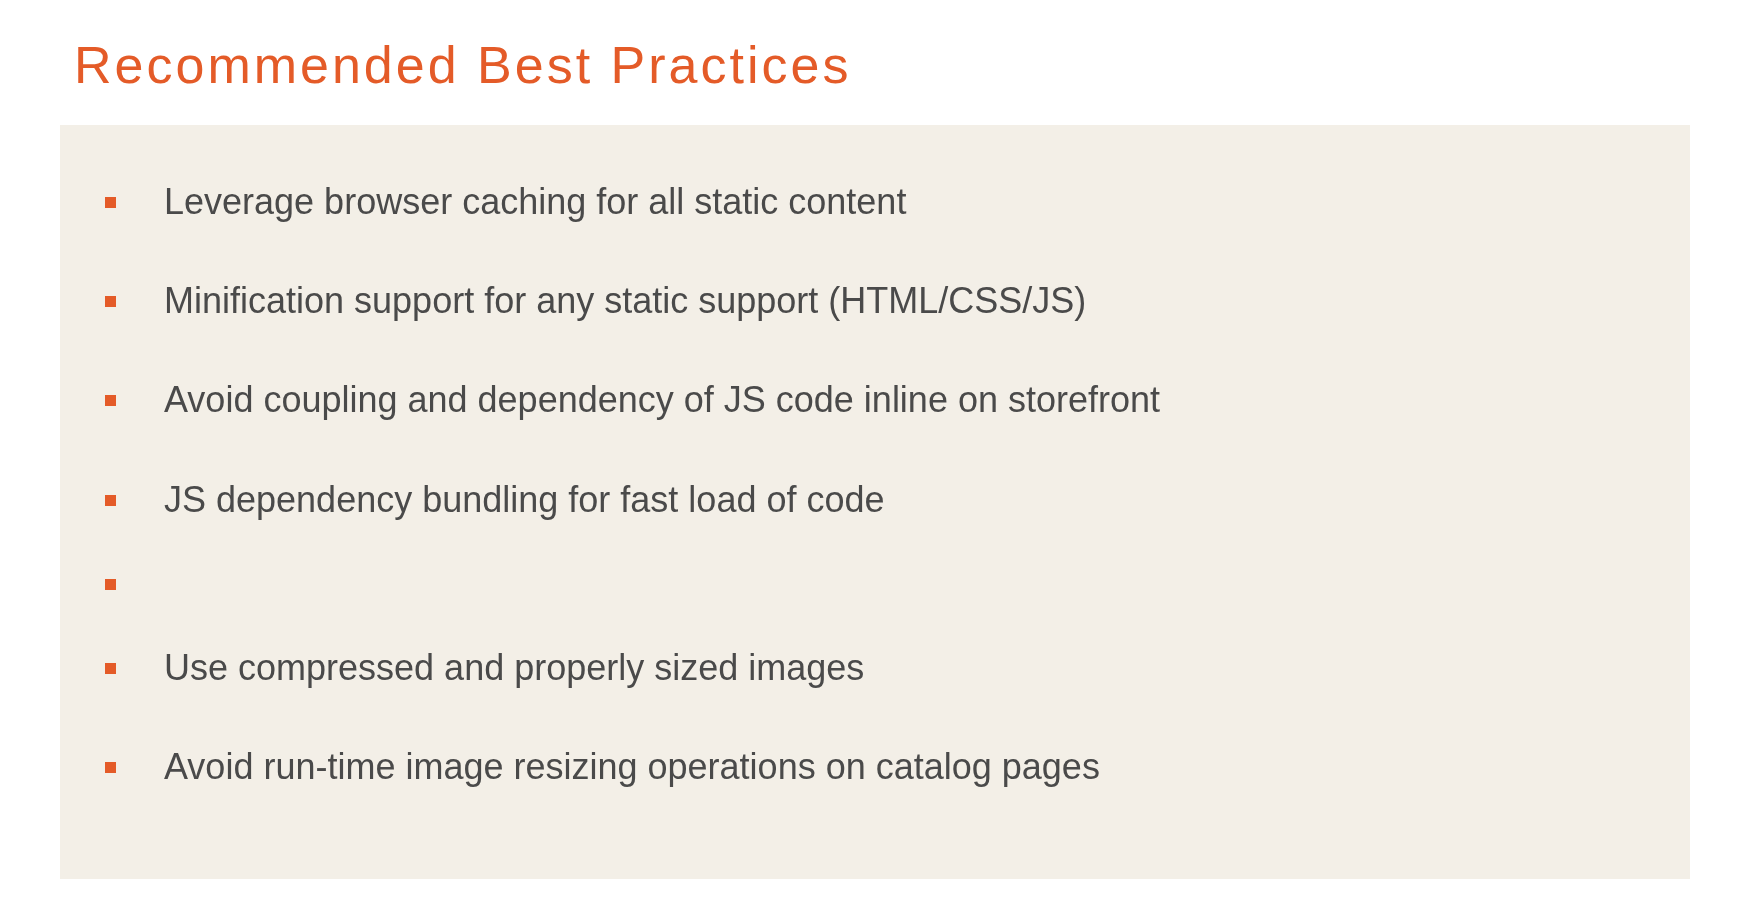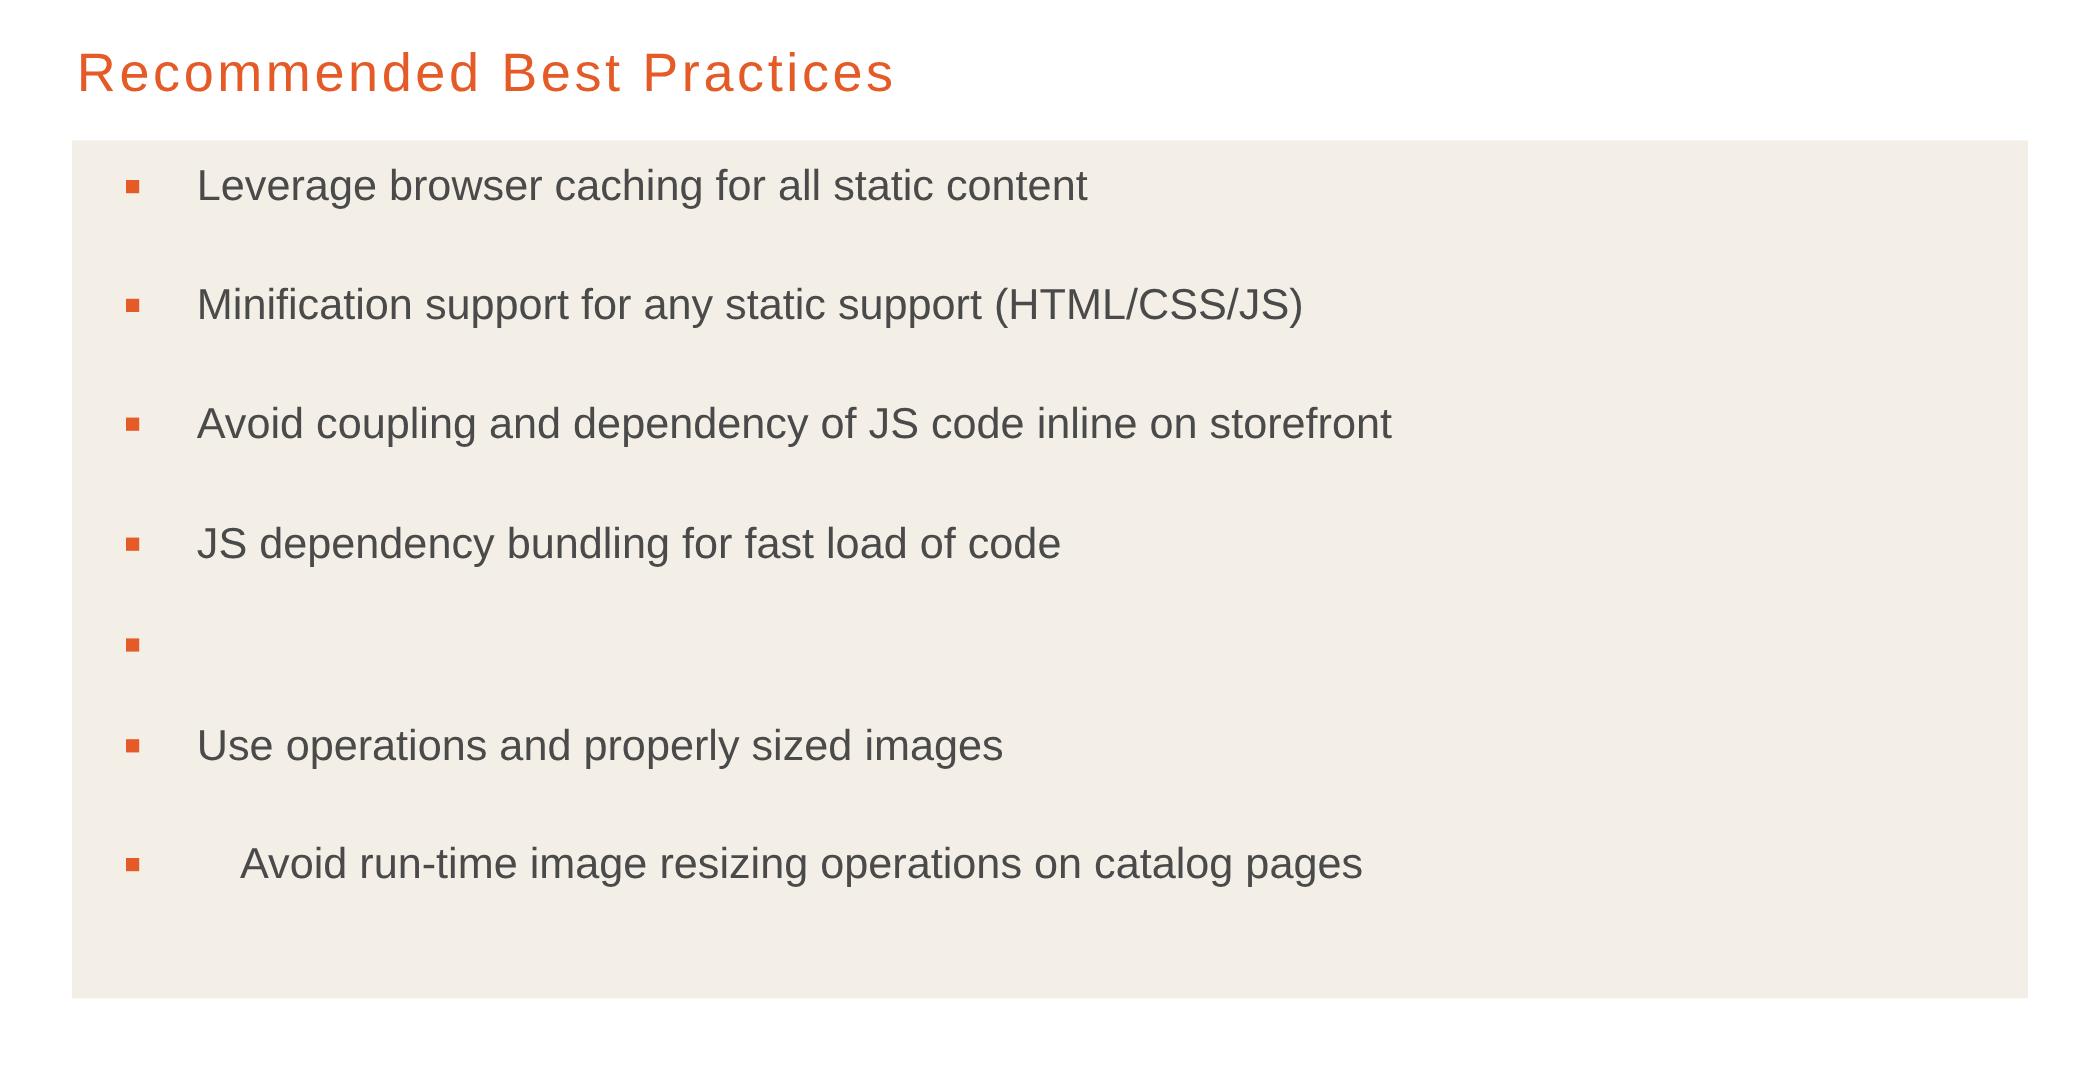--- a/index.html
+++ b/index.html
@@ -9,41 +9,40 @@
     }
     body {
       width: 1750px;
       height: 900px;
       background: #ffffff;
       font-family: Arial, Helvetica, sans-serif;
       padding: 35px 60px 60px 60px;
     }
     .slide-title {
       color: #e45b28;
-      font-size: 45px;
+      font-size: 52px;
       letter-spacing: 3px;
       font-weight: 400;
       margin-bottom: 30px;
-      margin-left: 4px;
+      margin-left: 14px;
     }
     .content-panel {
       background: #f3efe7;
-      padding: 16px 40px 90px 45px;
+      padding: 55px 40px 90px 45px;
     }
     .bullet-list {
       list-style: none;
     }
     .bullet-item {
       display: flex;
       align-items: center;
       margin-bottom: 56px;
     }
     .bullet-item:last-child {
       margin-bottom: 1px;
-      gap: 36px;
     }
     .bullet-square {
       width: 11px;
       height: 11px;
       background: #e45b28;
       flex-shrink: 0;
       margin-right: 48px;
       margin-top: 2px;
     }
     .bullet-text {
@@ -74,20 +73,20 @@
     </li>
     <li class="bullet-item">
       <span class="bullet-square"></span>
       <span class="bullet-text">JS dependency bundling for fast load of code</span>
     </li>
     <li class="bullet-item">
       <span class="bullet-square"></span>
     </li>
     <li class="bullet-item">
       <span class="bullet-square"></span>
-      <span class="bullet-text">Use operations and properly sized images</span>
+      <span class="bullet-text">Use compressed and properly sized images</span>
     </li>
     <li class="bullet-item">
       <span class="bullet-square"></span>
       <span class="bullet-text">Avoid run-time image resizing operations on catalog pages</span>
     </li>
   </ul>
 </div>
 
 </body></html>

